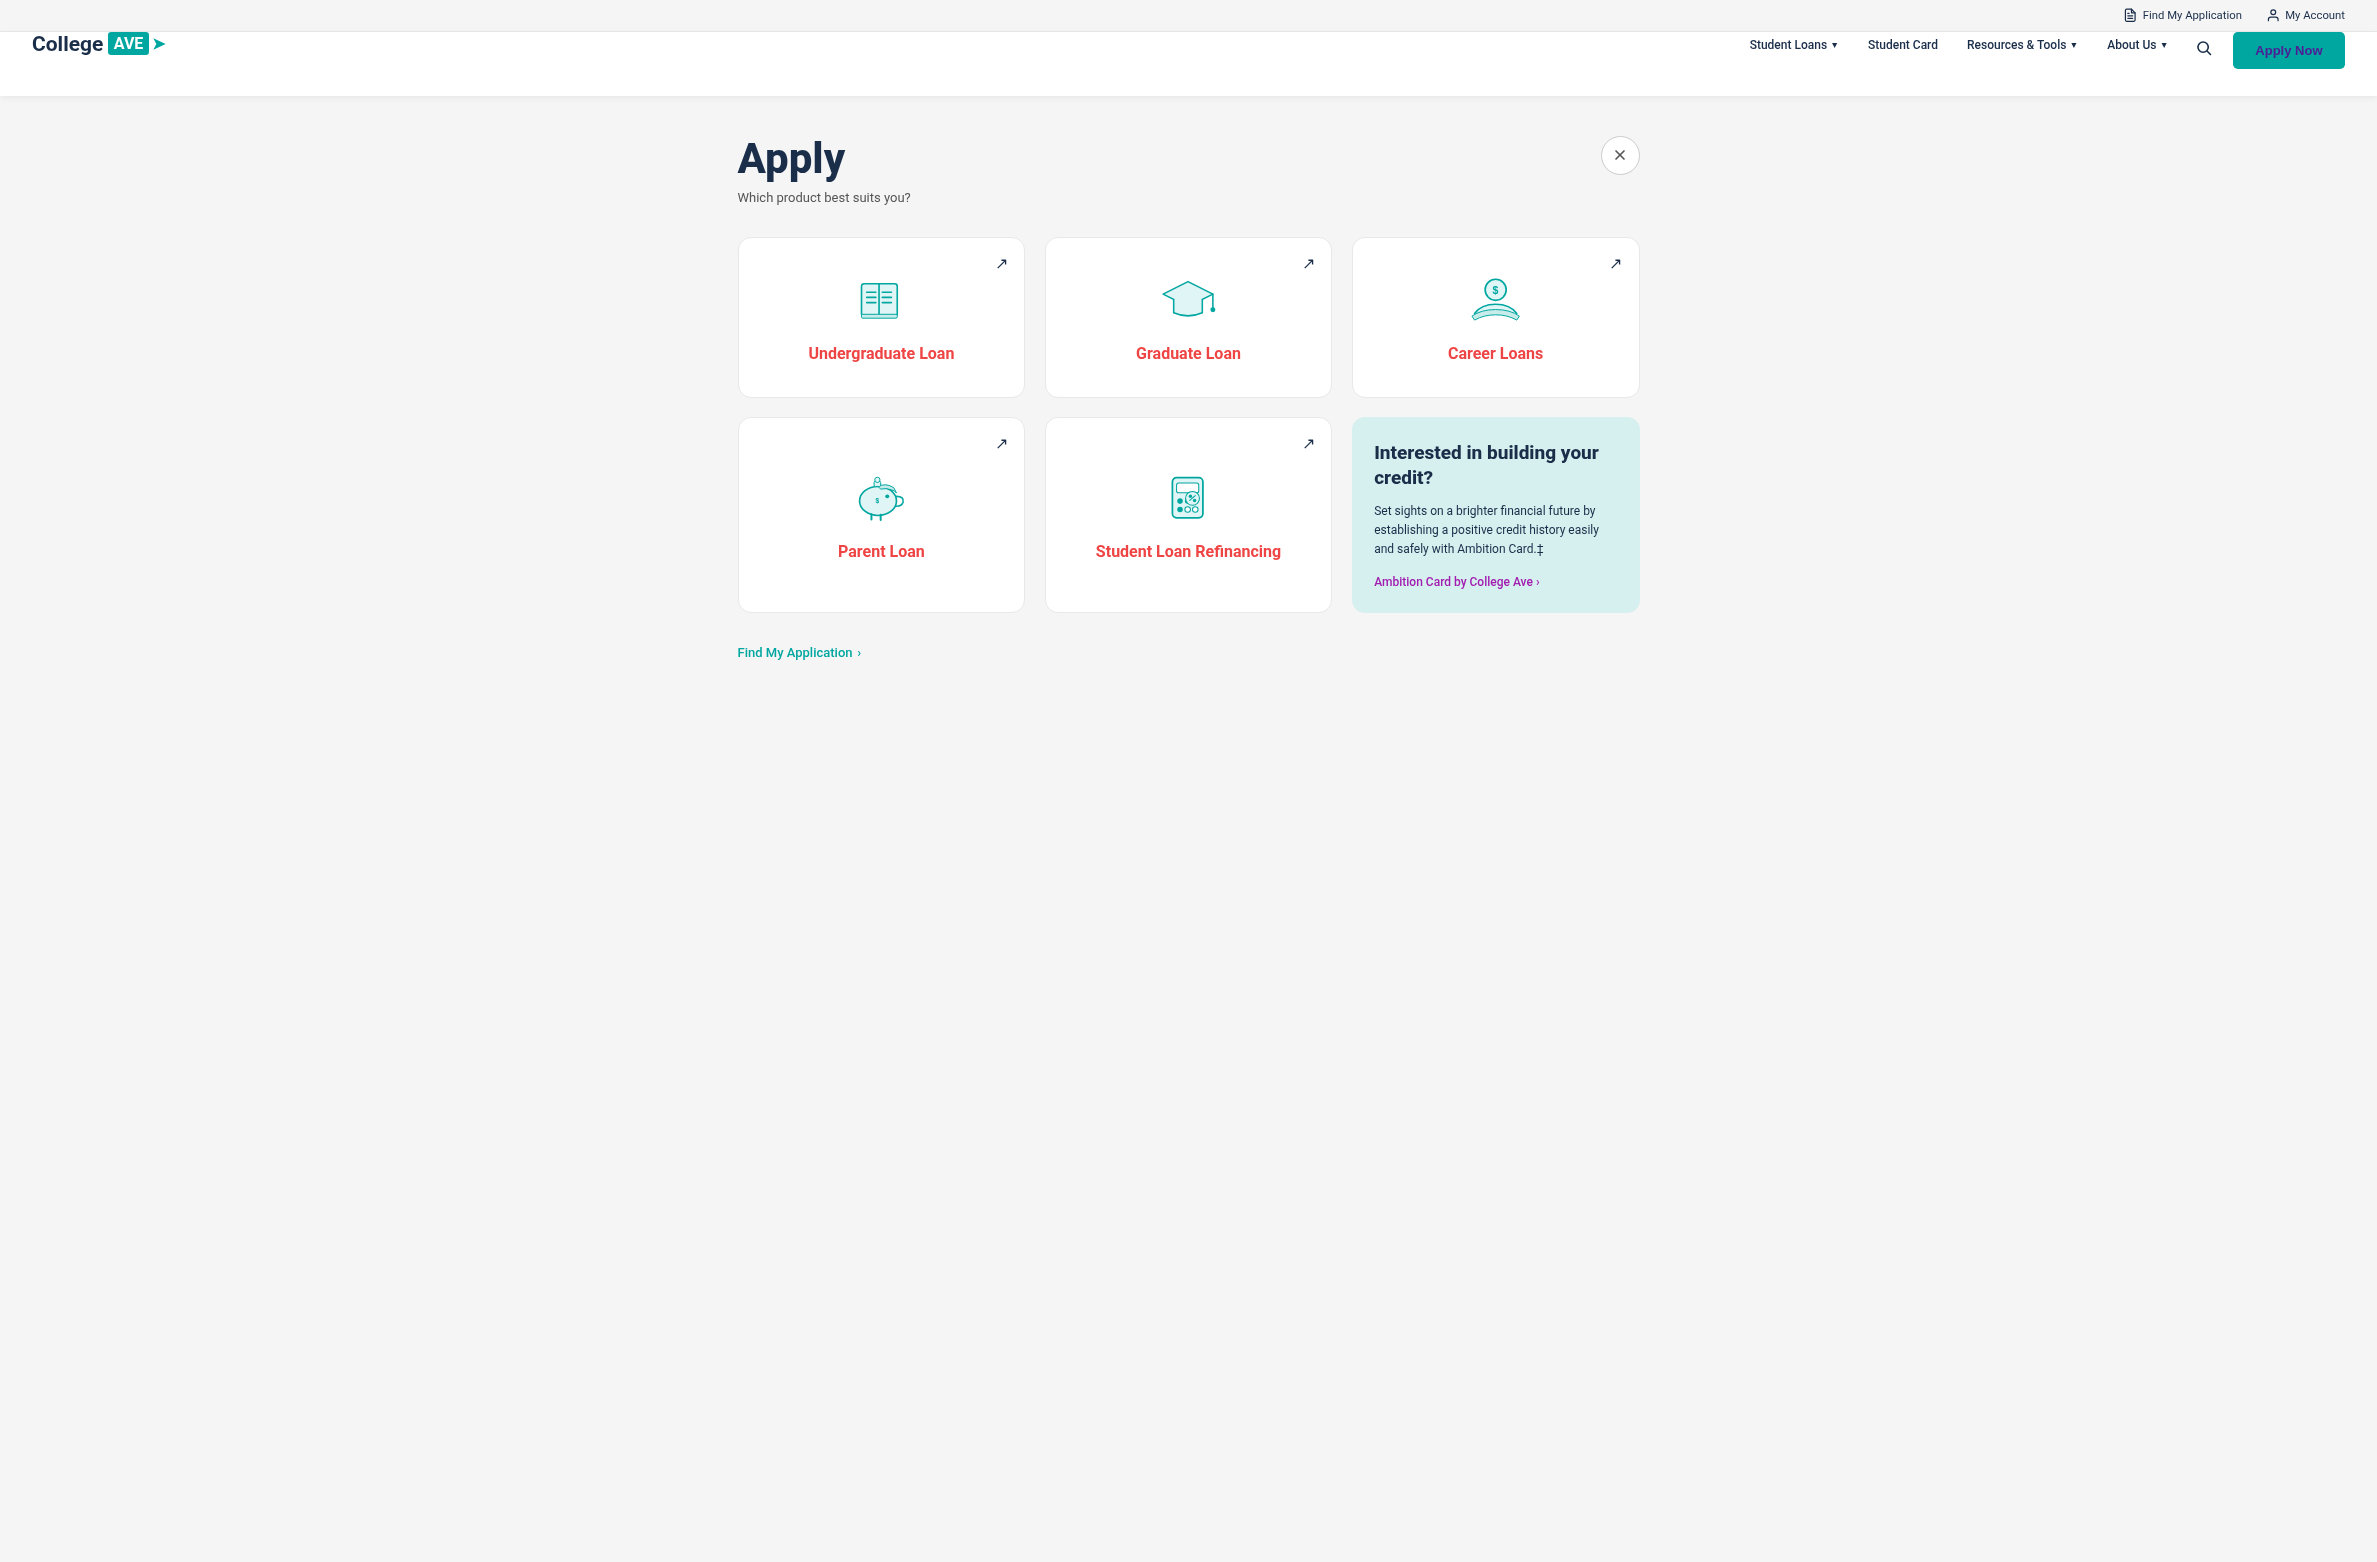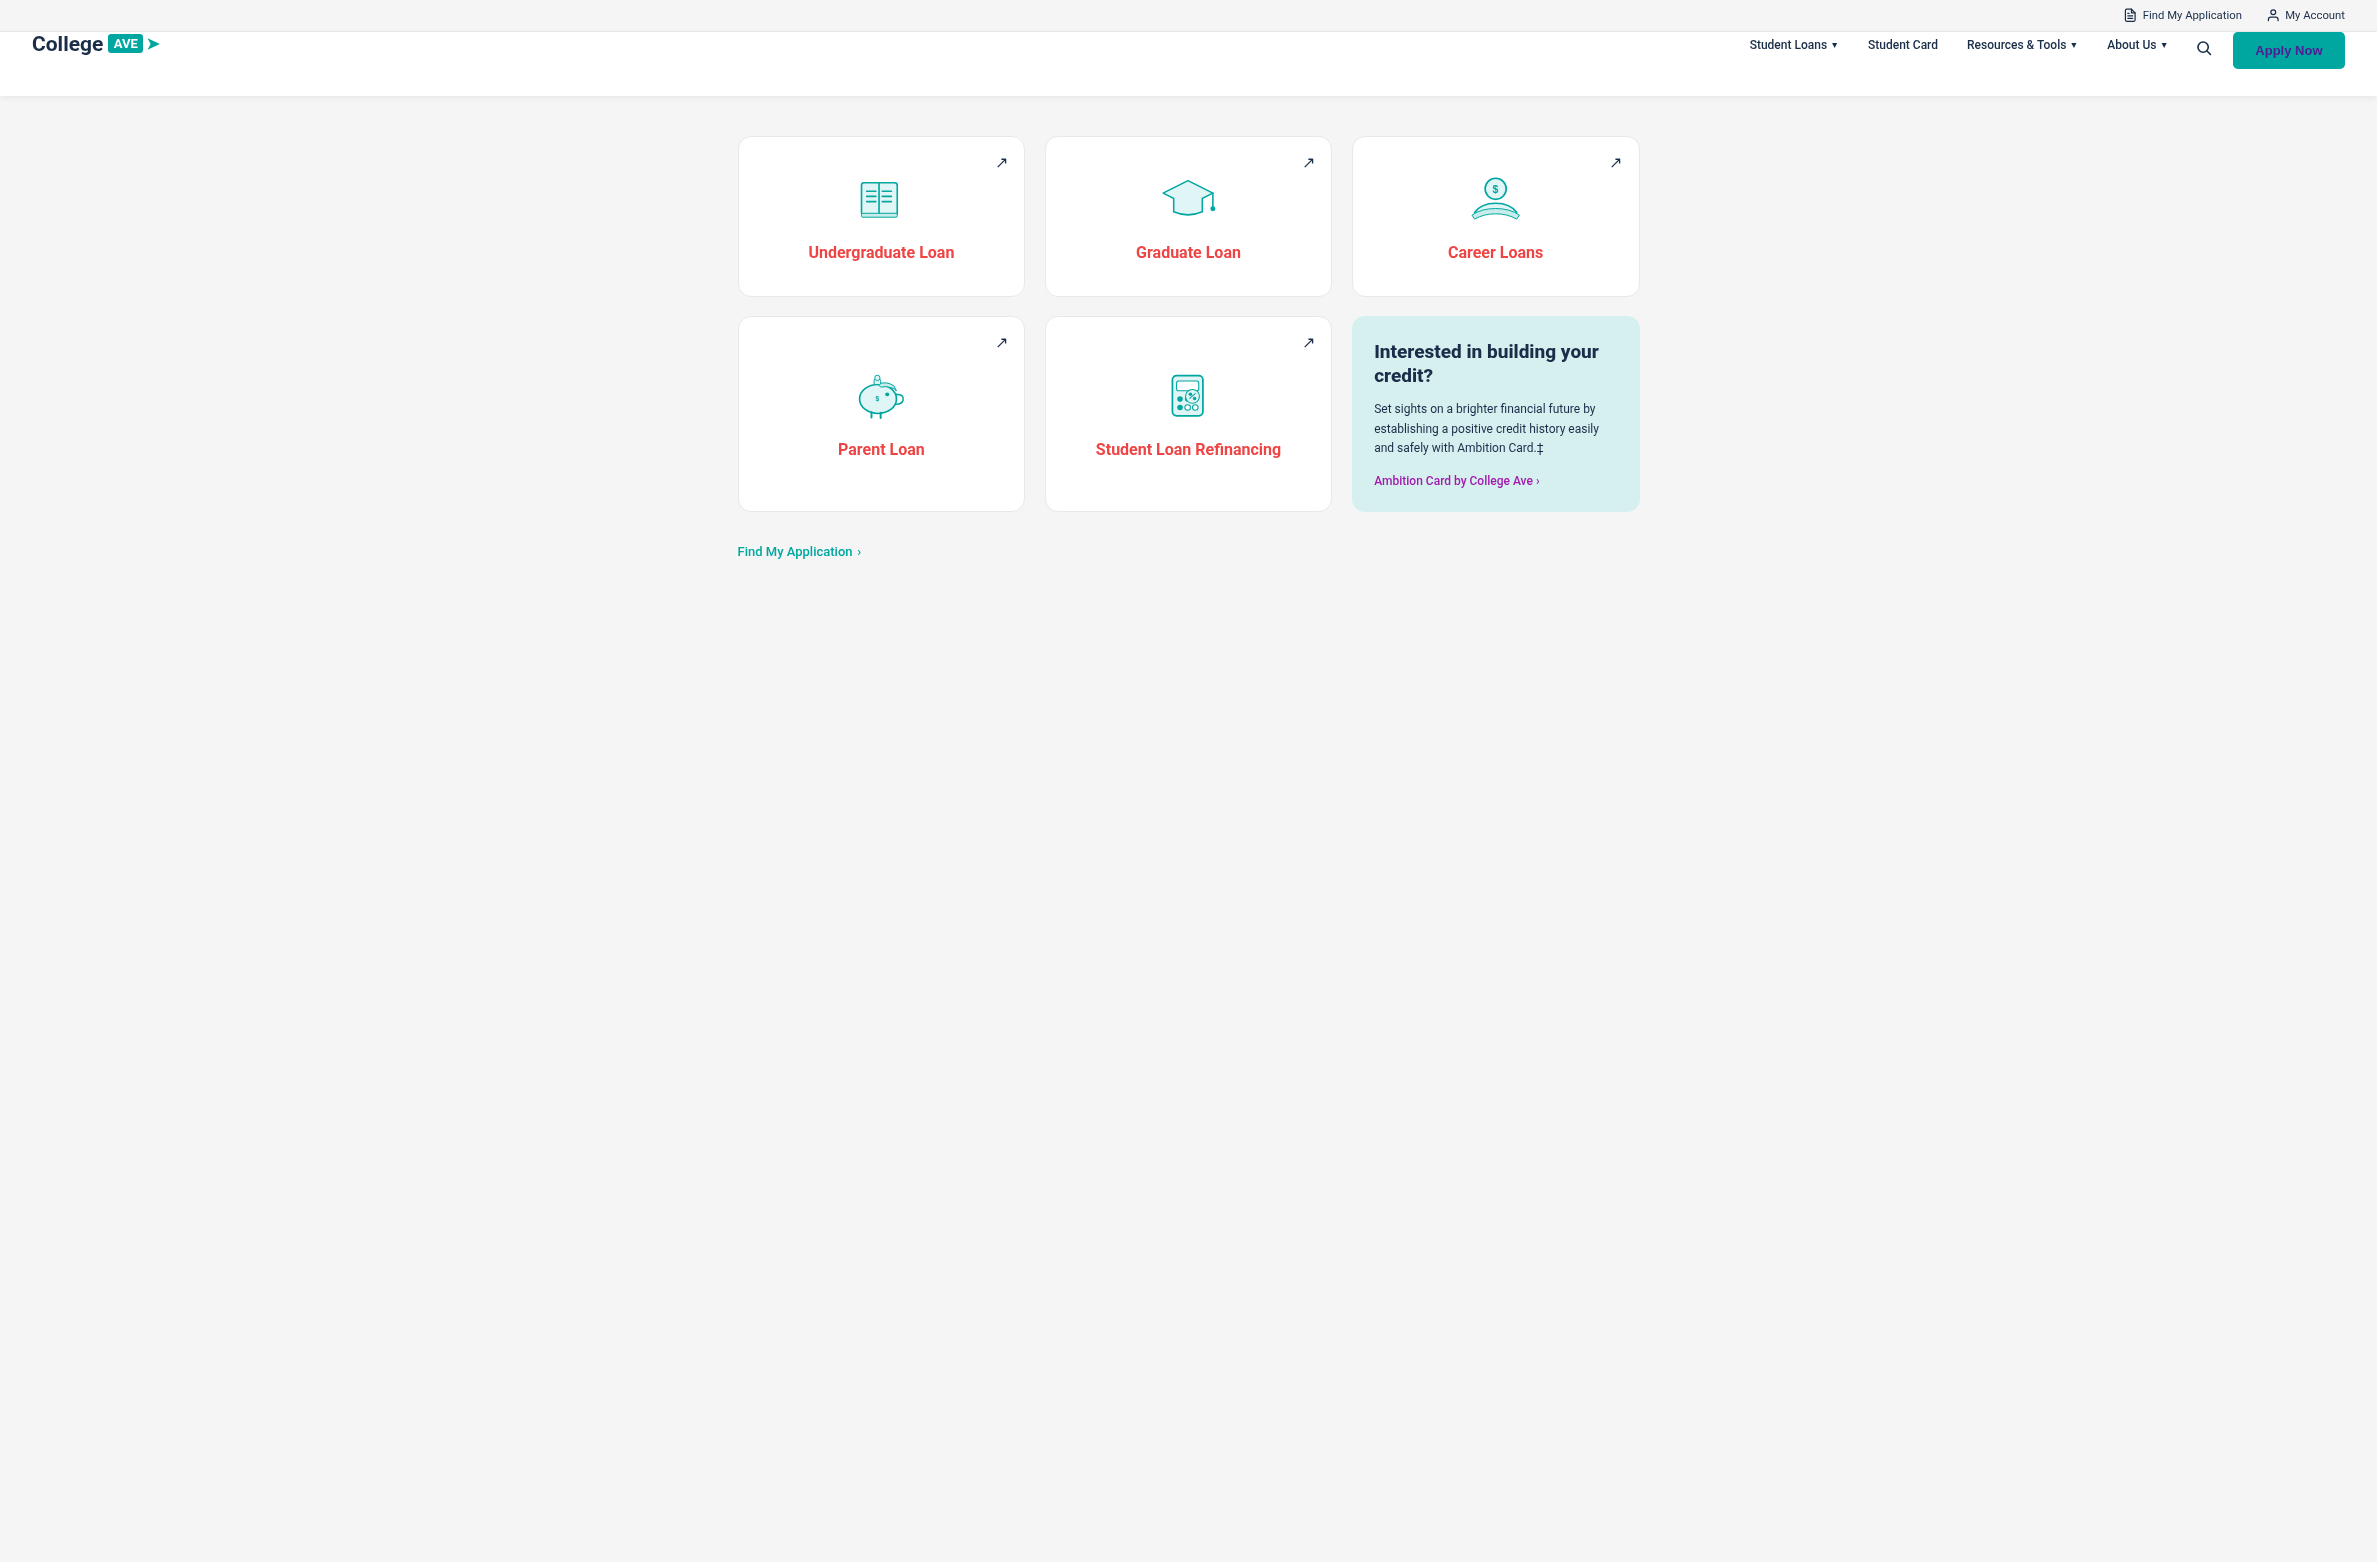--- a/index.html
+++ b/index.html
@@ -55,21 +55,21 @@
 
     .logo-text {
       font-size: 21px;
       font-weight: 700;
       color: #1a2e4a;
     }
 
     .logo-ave {
       background: #00a6a0;
       color: white;
-      font-size: 13px;
+      font-size: 16px;
       font-weight: 700;
       padding: 2.4px 5.6px;
       border-radius: 3.2px;
       margin-left: 1.6px;
     }
 
     .logo-arrow {
       color: #00a6a0;
       font-size: 16px;
       font-weight: 900;
@@ -319,20 +319,32 @@
     <svg width="17.7" height="17.7" viewBox="0 0 24 24" fill="none" stroke="#1a2e4a" stroke-width="2.2" stroke-linecap="round" stroke-linejoin="round">
       <circle cx="11" cy="11" r="7"></circle>
       <line x1="21" y1="21" x2="16.65" y2="16.65"></line>
     </svg>
   </div>
 
   <button class="apply-now-btn">Apply Now</button>
 </header>
 
 <main class="main">
+  <div class="page-header">
+    <div>
+      <h1 class="page-title">Apply</h1>
+      <p class="page-subtitle">Which product best suits you?</p>
+    </div>
+    <button class="close-btn">
+      <svg width="16" height="16" viewBox="0 0 24 24" fill="none" stroke="#555" stroke-width="2.5" stroke-linecap="round">
+        <line x1="18" y1="6" x2="6" y2="18"></line>
+        <line x1="6" y1="6" x2="18" y2="18"></line>
+      </svg>
+    </button>
+  </div>
 
   <div class="cards-grid">
 
     <div class="card">
       <span class="card-arrow">↗</span>
       <div class="card-icon">
         <svg width="52" height="52" viewBox="0 0 80 80" fill="none">
           <rect x="10" y="15" width="55" height="50" rx="4" fill="#e0f5f5" stroke="#00a6a0" stroke-width="2.5"></rect>
           <line x1="37" y1="15" x2="37" y2="65" stroke="#00a6a0" stroke-width="2.5"></line>
           <line x1="18" y1="28" x2="32" y2="28" stroke="#00a6a0" stroke-width="2.5" stroke-linecap="round"></line>

